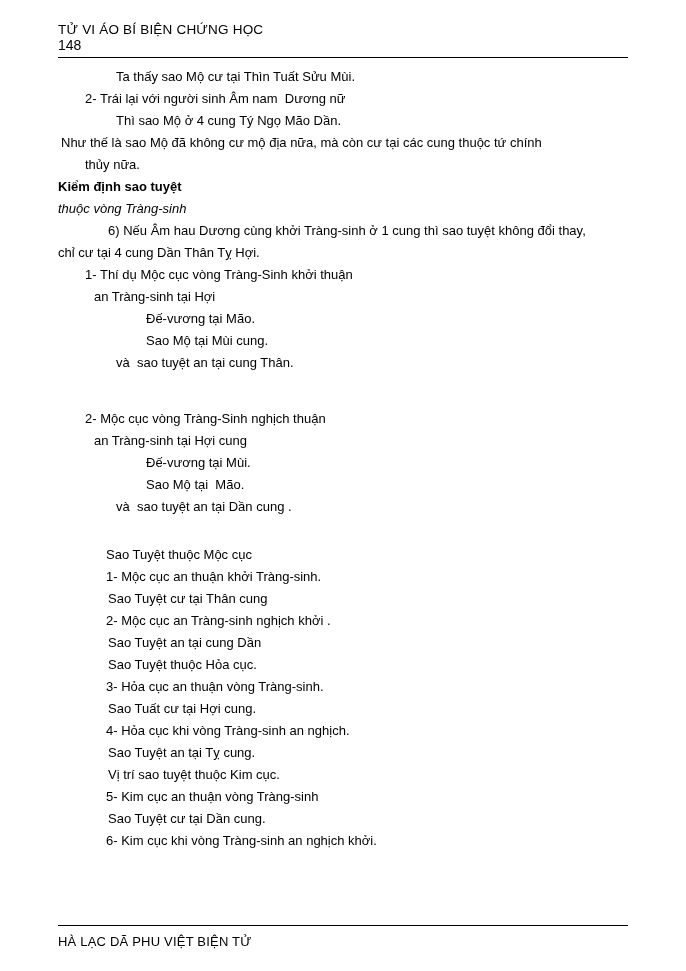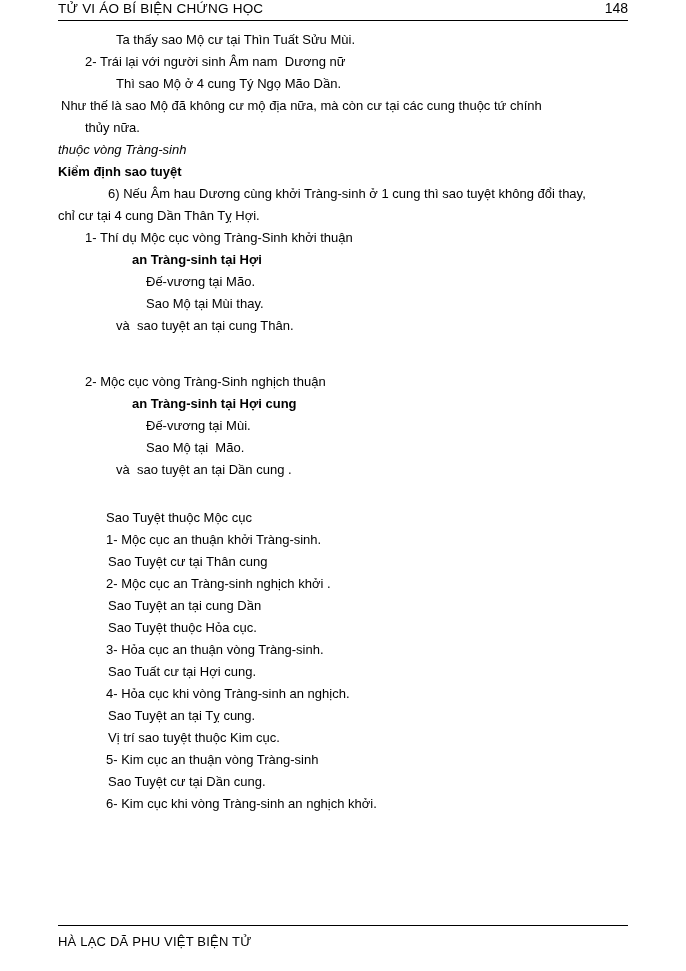--- a/index.html
+++ b/index.html
@@ -20,21 +20,23 @@
     width: 686px;
     height: 971px;
     box-sizing: border-box;
     padding: 0 58px;
   }
   
   .header {
     display: flex;
     align-items: baseline;
     justify-content: space-between;
+    padding-top: 22px;
     padding-bottom: 4px;
+    flex-direction: column;
   }
   .header-title {
     font-size: 13.5px;
     letter-spacing: 0.2px;
   }
   .header-page {
     font-size: 14px;
   }
   .rule {
     border: 0;
@@ -48,21 +50,21 @@
     line-height: 1.0;
   }
   .line {
     margin: 0 0 9px 0;
     white-space: pre-wrap;
   }
   .i0  { margin-left: 0px; }
   .i1  { margin-left: 3px; }
   .i2  { margin-left: 27px; }
   .i3  { margin-left: 58px; }
-  .i4  { margin-left: 74px; font-weight: bold; }
+  .i4  { margin-left: 36px; }
   .i5  { margin-left: 88px; }
   .i6  { margin-left: 50px; }
   .i7  { margin-left: 48px; }
   .bold { font-weight: bold; }
   .ital { font-style: italic; }
   .gap-md { height: 26px; }
   .gap-lg { height: 34px; }
   
   .footer {
     position: absolute;
@@ -92,30 +94,30 @@
   <hr class="rule">
 
   <div class="content">
 
     <p class="line i3">Ta thấy sao Mộ cư tại Thìn Tuất Sửu Mùi.</p>
     <p class="line i2">2- Trái lại với người sinh Âm nam  Dương nữ</p>
     <p class="line i3">Thì sao Mộ ở 4 cung Tý Ngọ Mão Dần.</p>
     <p class="line i1">Như thế là sao Mộ đã không cư mộ địa nữa, mà còn cư tại các cung thuộc tứ chính</p>
     <p class="line i2">thủy nữa.</p>
 
+    <p class="line i0 bold">Kiểm định sao tuyệt</p>
     <p class="line i0 ital">thuộc vòng Tràng-sinh</p>
-    <p class="line i0 bold">Kiểm định sao tuyệt</p>
 
     <p class="line i6">6) Nếu Âm hau Dương cùng khởi Tràng-sinh ở 1 cung thì sao tuyệt không đổi thay,</p>
     <p class="line i0">chỉ cư tại 4 cung Dần Thân Tỵ Hợi.</p>
 
     <p class="line i2">1- Thí dụ Mộc cục vòng Tràng-Sinh khởi thuận</p>
     <p class="line i4">an Tràng-sinh tại Hợi</p>
     <p class="line i5">Đế-vương tại Mão.</p>
-    <p class="line i5">Sao Mộ tại Mùi thay.</p>
+    <p class="line i5">Sao Mộ tại Mùi cung.</p>
     <p class="line i3">và  sao tuyệt an tại cung Thân.</p>
 
     <div class="gap-lg"></div>
 
     <p class="line i2">2- Mộc cục vòng Tràng-Sinh nghịch thuận</p>
     <p class="line i4">an Tràng-sinh tại Hợi cung</p>
     <p class="line i5">Đế-vương tại Mùi.</p>
     <p class="line i5">Sao Mộ tại  Mão.</p>
     <p class="line i3">và  sao tuyệt an tại Dần cung .</p>
 

